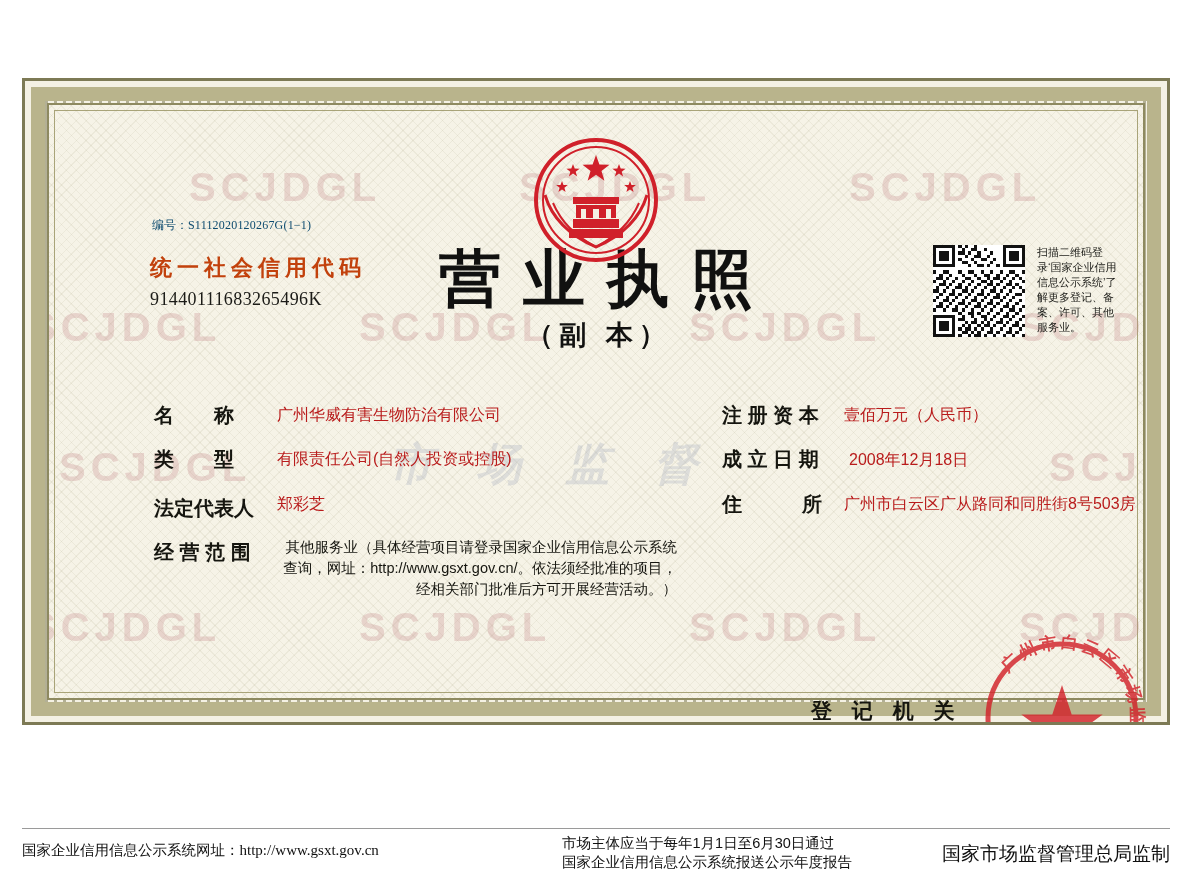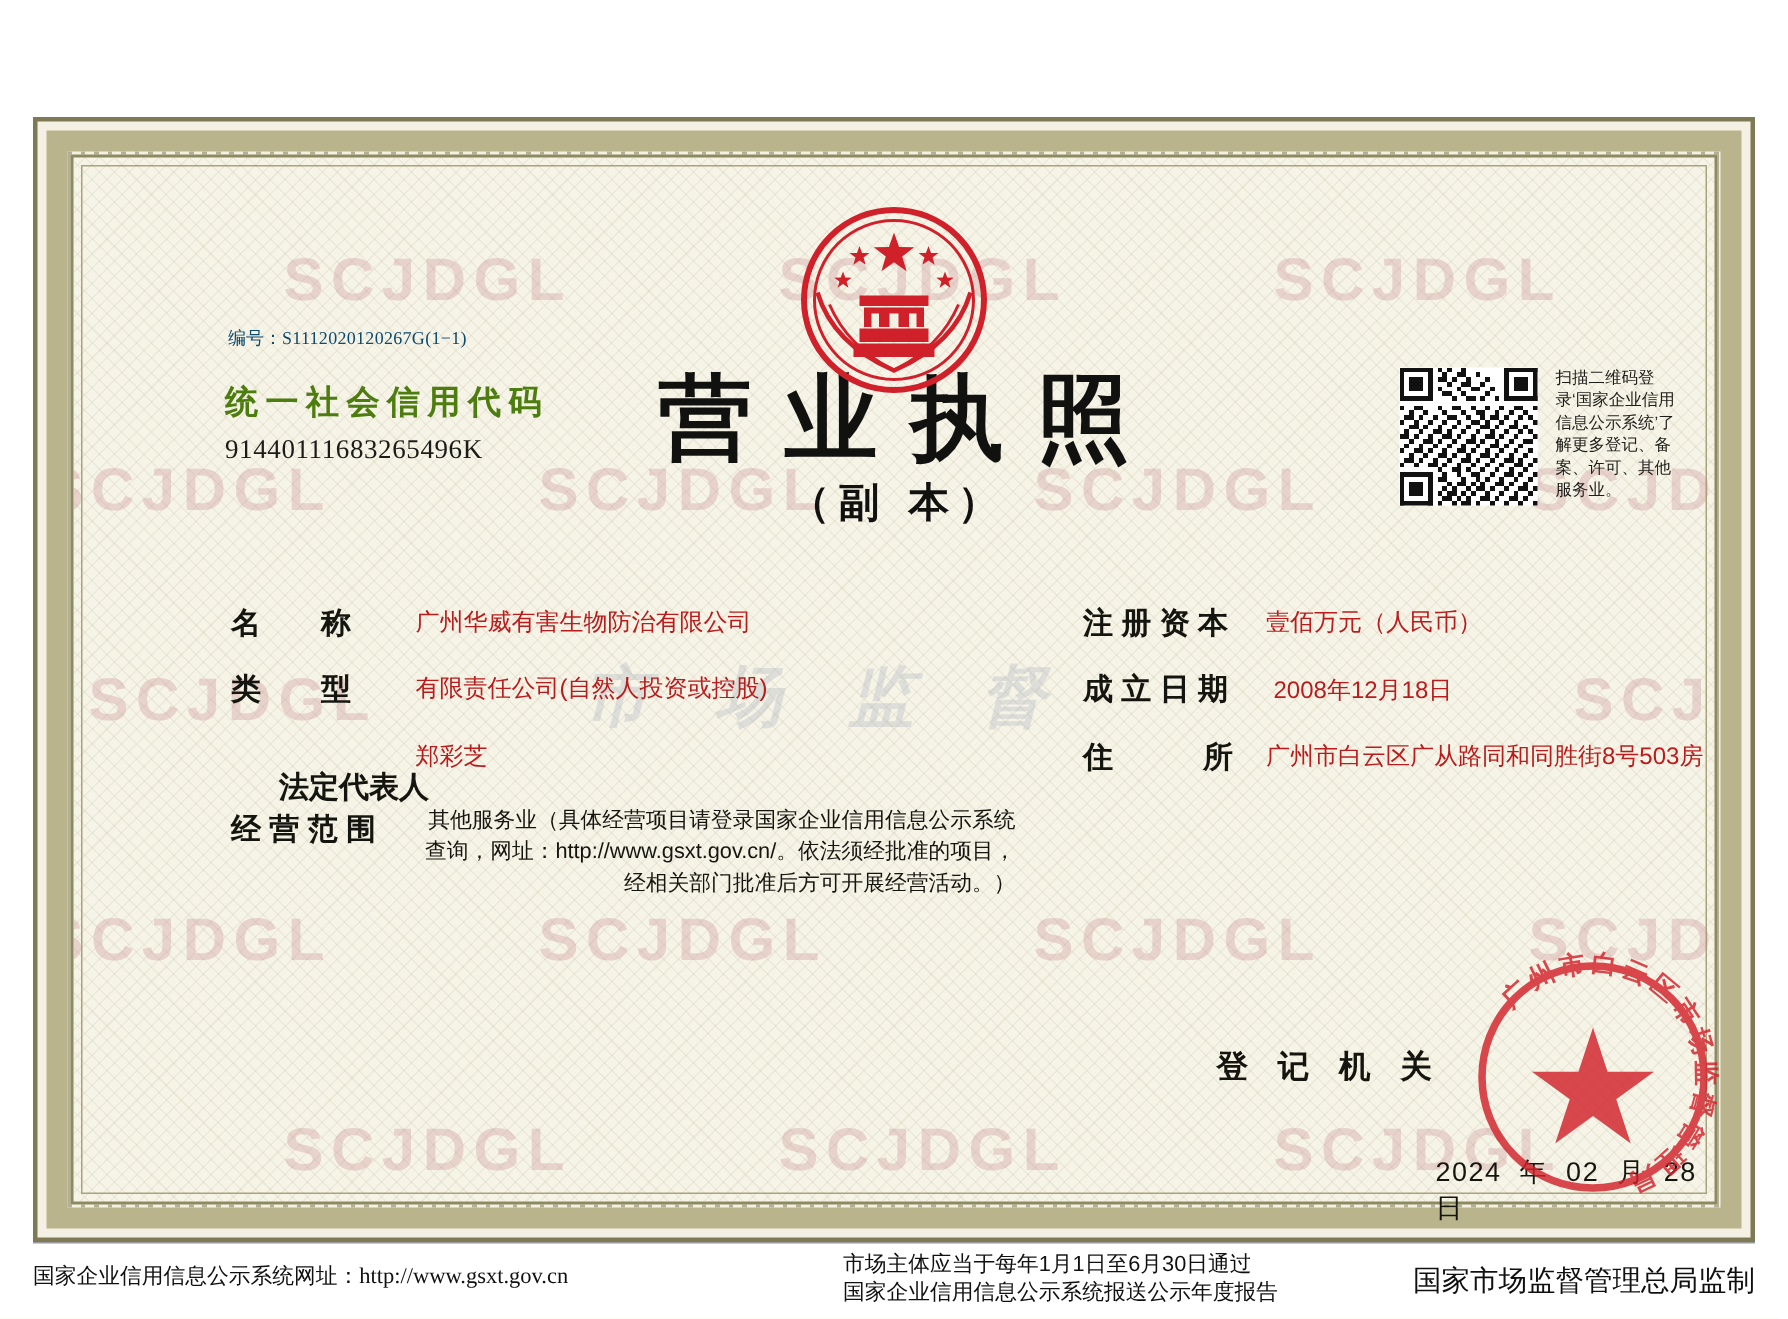--- a/index.html
+++ b/index.html
@@ -19,21 +19,21 @@
     height: 879px;
     background: #ffffff;
   }
 
   
   .cert {
     position: absolute;
     left: 22px;
     top: 78px;
     width: 1148px;
-    height: 750px;
+    height: 647px;
     background: #f4f1e4;
     box-sizing: border-box;
     border: 3px solid #7d7a55;
     overflow: hidden;
   }
   .cert-band {
     position: absolute;
     left: 6px;
     top: 6px;
     right: 6px;
@@ -131,21 +131,21 @@
     font-family: "Liberation Serif", serif;
     letter-spacing: 0.2px;
   }
   .credit-label {
     position: absolute;
     left: 101px;
     top: 148px;
     font-size: 22px;
     font-weight: bold;
     letter-spacing: 5px;
-    color: #4d7c0f;
+    color: #c2410c;
     font-family: "Liberation Sans", sans-serif;
   }
   .credit-code {
     position: absolute;
     left: 101px;
     top: 184px;
     font-size: 18px;
     color: #1b1b17;
     letter-spacing: 0.4px;
   }
@@ -207,21 +207,21 @@
   }
   .field-value {
     position: absolute;
     font-family: "Liberation Sans", sans-serif;
     font-size: 16px;
     color: #b91c1c;
     white-space: nowrap;
   }
   .lbl-name   { left: 105px; top: 297px; }
   .lbl-type   { left: 105px; top: 341px; }
-  .lbl-legal  { left: 105px; top: 406px; margin-left: 32px; }
+  .lbl-legal  { left: 105px; top: 390px; }
   .lbl-scope  { left: 105px; top: 434px; }
 
   .val-name   { left: 228px; top: 300px; }
   .val-type   { left: 228px; top: 344px; }
   .val-legal  { left: 228px; top: 389px; }
 
   .scope-value {
     position: absolute;
     left: 228px;
     top: 432px;

